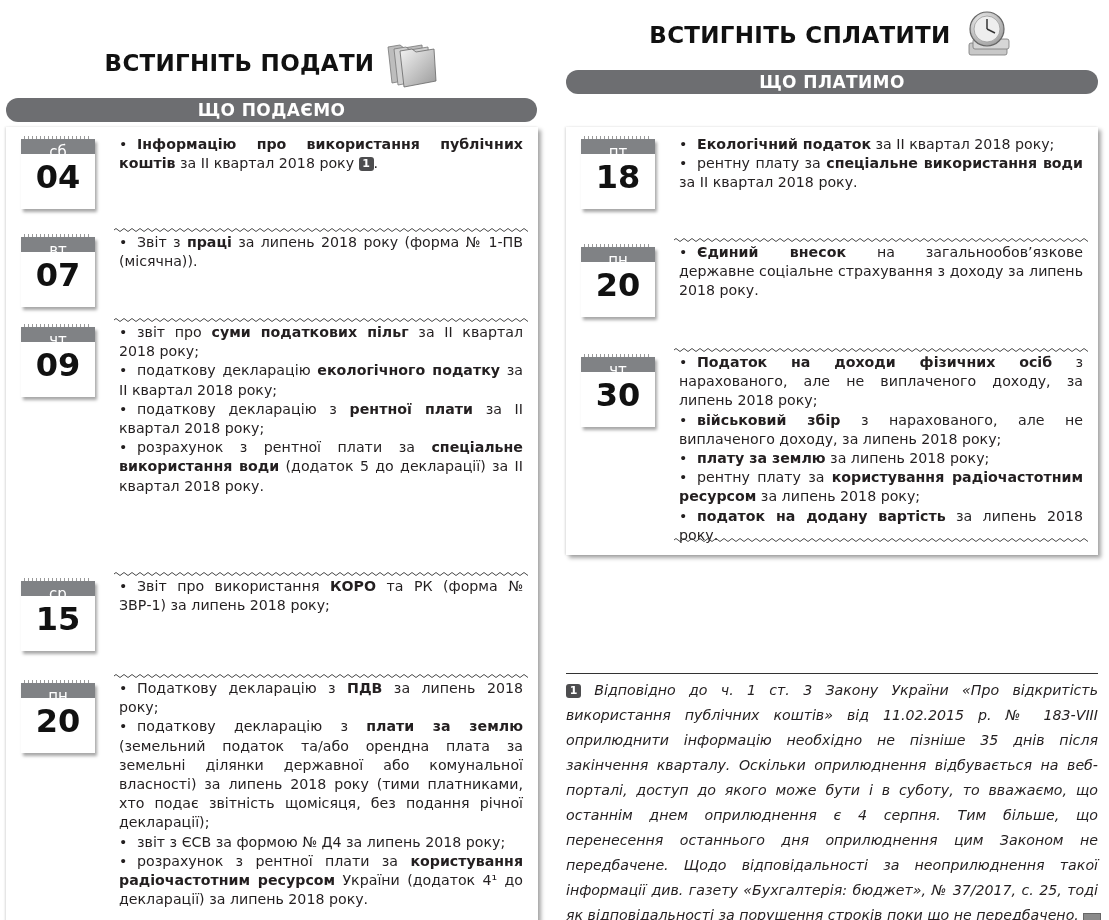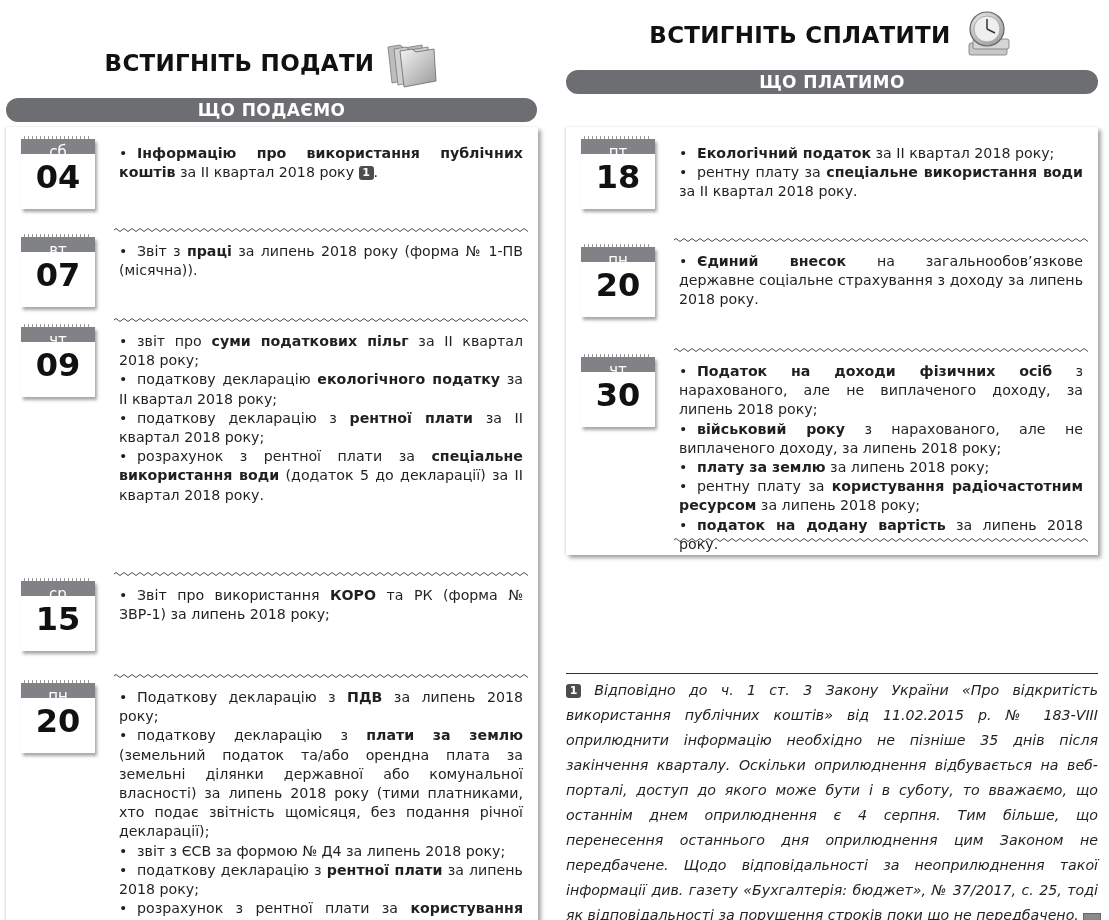--- a/index.html
+++ b/index.html
@@ -15,21 +15,21 @@
                  font-size:17px; display:flex; align-items:center; justify-content:center; letter-spacing:0.4px; }
   .panel { position:absolute; background:#fff; box-shadow:3px 3px 4px rgba(0,0,0,0.35), -1px 0 2px rgba(0,0,0,0.12); }
   .panel-left { left:6px; top:127px; width:532px; height:800px; }
   .panel-right { left:566px; top:127px; width:532px; height:428px; }
   .entry { position:absolute; left:0; width:100%; }
   .cal { position:absolute; left:15px; width:74px; height:70px; box-shadow:2px 3px 3px rgba(0,0,0,0.35); background:#fff; }
   .cal-top { height:15px; background:#808285; color:#fff; font-size:15px; text-align:center; line-height:27px; position:relative; }
   .cal-top:before { content:""; position:absolute; left:3px; right:3px; top:-3px; height:3px;
                     background:repeating-linear-gradient(90deg,#9a9a9a 0 1px,transparent 1px 4px); }
   .cal-num { height:45px; text-align:center; font-weight:bold; font-size:32px; line-height:46px; color:#111; }
-  .text { position:absolute; left:113px; width:404px; font-size:14.2px; line-height:19.2px; text-align:justify;margin-top:9px; }
+  .text { position:absolute; left:113px; width:404px; font-size:14.2px; line-height:19.2px; text-align:justify; }
   .text p { margin:0; }
   .text b { font-weight:bold; }
   .bullet { display:inline-block; width:18px; }
   .wavy { position:absolute; left:108px; width:414px; height:6px; }
   .note-badge { display:inline-block; background:#4d4d4f; color:#fff; font-size:11px; font-weight:bold;
                 width:15px; height:14px; line-height:14px; text-align:center; border-radius:3px; font-style:normal; vertical-align:1px; }
   .footnote { position:absolute; left:566px; top:673px; width:532px; border-top:1.5px solid #333; padding-top:4px; }
   .footnote-text { font-style:italic; font-size:14.2px; line-height:25px; text-align:justify; margin:0; }
   .corner-mark { position:absolute; left:1083px; top:913px; width:16px; height:10px; background:#8a8a8a; border:1px solid #666; }
 </style>
@@ -98,21 +98,20 @@
     </div>
     <div class="entry" style="top: 552px;">
       <div class="cal" style="top: 4px;">
         <div class="cal-top">пн</div>
         <div class="cal-num">20</div>
       </div>
       <div class="text" style="top: 0px;">
         <p><span class="bullet">•</span><span>Податкову декларацію з </span><b>ПДВ</b><span> за липень 2018 року;</span></p>
         <p><span class="bullet">•</span><span>податкову декларацію з </span><b>плати за землю</b><span> (земельний податок та/або орендна плата за земельні ділянки державної або комунальної власності) за липень 2018 року (тими платниками, хто подає звітність щомісяця, без подання річної декларації);</span></p>
         <p><span class="bullet">•</span><span>звіт з ЄСВ за формою № Д4 за липень 2018 року;</span></p>
-        <p><span class="bullet">•</span><span>податкову декларацію з </span><b>рентної плати</b><span> за липень 2018 року;</span></p>
         <p><span class="bullet">•</span><span>розрахунок з рентної плати за </span><b>користування радіочастотним ресурсом</b><span> України (додаток 4¹ до декларації) за липень 2018 року.</span></p>
       </div>
     </div>
     <svg class="wavy" width="414" height="6" style="top: 100px;">
       <path d="M0 3 q2 -3 4 0 q2 3 4 0 q2 -3 4 0 q2 3 4 0 q2 -3 4 0 q2 3 4 0 q2 -3 4 0 q2 3 4 0 q2 -3 4 0 q2 3 4 0 q2 -3 4 0 q2 3 4 0 q2 -3 4 0 q2 3 4 0 q2 -3 4 0 q2 3 4 0 q2 -3 4 0 q2 3 4 0 q2 -3 4 0 q2 3 4 0 q2 -3 4 0 q2 3 4 0 q2 -3 4 0 q2 3 4 0 q2 -3 4 0 q2 3 4 0 q2 -3 4 0 q2 3 4 0 q2 -3 4 0 q2 3 4 0 q2 -3 4 0 q2 3 4 0 q2 -3 4 0 q2 3 4 0 q2 -3 4 0 q2 3 4 0 q2 -3 4 0 q2 3 4 0 q2 -3 4 0 q2 3 4 0 q2 -3 4 0 q2 3 4 0 q2 -3 4 0 q2 3 4 0 q2 -3 4 0 q2 3 4 0 q2 -3 4 0 q2 3 4 0 q2 -3 4 0 q2 3 4 0 q2 -3 4 0 q2 3 4 0 q2 -3 4 0 q2 3 4 0 q2 -3 4 0 q2 3 4 0 q2 -3 4 0 q2 3 4 0 q2 -3 4 0 q2 3 4 0 q2 -3 4 0 q2 3 4 0 q2 -3 4 0 q2 3 4 0 q2 -3 4 0 q2 3 4 0 q2 -3 4 0 q2 3 4 0 q2 -3 4 0 q2 3 4 0 q2 -3 4 0 q2 3 4 0 q2 -3 4 0 q2 3 4 0 q2 -3 4 0 q2 3 4 0 q2 -3 4 0 q2 3 4 0 q2 -3 4 0 q2 3 4 0 q2 -3 4 0 q2 3 4 0 q2 -3 4 0 q2 3 4 0 q2 -3 4 0 q2 3 4 0 q2 -3 4 0 q2 3 4 0 q2 -3 4 0 q2 3 4 0 q2 -3 4 0 q2 3 4 0 q2 -3 4 0 q2 3 4 0 q2 -3 4 0 q2 3 4 0 q2 -3 4 0 q2 3 4 0 q2 -3 4 0 q2 3 4 0 q2 -3 4 0 q2 3 4 0 q2 -3 4 0 q2 3 4 0" fill="none" stroke="#333" stroke-width="0.9"></path>
     </svg>
     <svg class="wavy" width="414" height="6" style="top: 190px;">
       <path d="M0 3 q2 -3 4 0 q2 3 4 0 q2 -3 4 0 q2 3 4 0 q2 -3 4 0 q2 3 4 0 q2 -3 4 0 q2 3 4 0 q2 -3 4 0 q2 3 4 0 q2 -3 4 0 q2 3 4 0 q2 -3 4 0 q2 3 4 0 q2 -3 4 0 q2 3 4 0 q2 -3 4 0 q2 3 4 0 q2 -3 4 0 q2 3 4 0 q2 -3 4 0 q2 3 4 0 q2 -3 4 0 q2 3 4 0 q2 -3 4 0 q2 3 4 0 q2 -3 4 0 q2 3 4 0 q2 -3 4 0 q2 3 4 0 q2 -3 4 0 q2 3 4 0 q2 -3 4 0 q2 3 4 0 q2 -3 4 0 q2 3 4 0 q2 -3 4 0 q2 3 4 0 q2 -3 4 0 q2 3 4 0 q2 -3 4 0 q2 3 4 0 q2 -3 4 0 q2 3 4 0 q2 -3 4 0 q2 3 4 0 q2 -3 4 0 q2 3 4 0 q2 -3 4 0 q2 3 4 0 q2 -3 4 0 q2 3 4 0 q2 -3 4 0 q2 3 4 0 q2 -3 4 0 q2 3 4 0 q2 -3 4 0 q2 3 4 0 q2 -3 4 0 q2 3 4 0 q2 -3 4 0 q2 3 4 0 q2 -3 4 0 q2 3 4 0 q2 -3 4 0 q2 3 4 0 q2 -3 4 0 q2 3 4 0 q2 -3 4 0 q2 3 4 0 q2 -3 4 0 q2 3 4 0 q2 -3 4 0 q2 3 4 0 q2 -3 4 0 q2 3 4 0 q2 -3 4 0 q2 3 4 0 q2 -3 4 0 q2 3 4 0 q2 -3 4 0 q2 3 4 0 q2 -3 4 0 q2 3 4 0 q2 -3 4 0 q2 3 4 0 q2 -3 4 0 q2 3 4 0 q2 -3 4 0 q2 3 4 0 q2 -3 4 0 q2 3 4 0 q2 -3 4 0 q2 3 4 0 q2 -3 4 0 q2 3 4 0 q2 -3 4 0 q2 3 4 0 q2 -3 4 0 q2 3 4 0 q2 -3 4 0 q2 3 4 0 q2 -3 4 0 q2 3 4 0" fill="none" stroke="#333" stroke-width="0.9"></path>
     </svg>
     <svg class="wavy" width="414" height="6" style="top: 444px;">
@@ -166,21 +165,21 @@
         <p><span class="bullet">•</span><b>Єдиний внесок</b><span> на загальнообов’язкове державне соціальне страхування з доходу за липень 2018 року.</span></p>
       </div>
     </div>
     <div class="entry" style="top: 226px;">
       <div class="cal" style="top: 4px;">
         <div class="cal-top">чт</div>
         <div class="cal-num">30</div>
       </div>
       <div class="text" style="top: 0px;">
         <p><span class="bullet">•</span><b>Податок на доходи фізичних осіб</b><span> з нарахованого, але не виплаченого доходу, за липень 2018 року;</span></p>
-        <p><span class="bullet">•</span><b>військовий року</b><span> з нарахованого, але не виплаченого доходу, за липень 2018 року;</span></p>
+        <p><span class="bullet">•</span><b>військовий збір</b><span> з нарахованого, але не виплаченого доходу, за липень 2018 року;</span></p>
         <p><span class="bullet">•</span><b>плату за землю</b><span> за липень 2018 року;</span></p>
         <p><span class="bullet">•</span><span>рентну плату за </span><b>користування радіочастотним ресурсом</b><span> за липень 2018 року;</span></p>
         <p><span class="bullet">•</span><b>податок на додану вартість</b><span> за липень 2018 року.</span></p>
       </div>
     </div>
     <svg class="wavy" width="414" height="6" style="top: 110px;">
       <path d="M0 3 q2 -3 4 0 q2 3 4 0 q2 -3 4 0 q2 3 4 0 q2 -3 4 0 q2 3 4 0 q2 -3 4 0 q2 3 4 0 q2 -3 4 0 q2 3 4 0 q2 -3 4 0 q2 3 4 0 q2 -3 4 0 q2 3 4 0 q2 -3 4 0 q2 3 4 0 q2 -3 4 0 q2 3 4 0 q2 -3 4 0 q2 3 4 0 q2 -3 4 0 q2 3 4 0 q2 -3 4 0 q2 3 4 0 q2 -3 4 0 q2 3 4 0 q2 -3 4 0 q2 3 4 0 q2 -3 4 0 q2 3 4 0 q2 -3 4 0 q2 3 4 0 q2 -3 4 0 q2 3 4 0 q2 -3 4 0 q2 3 4 0 q2 -3 4 0 q2 3 4 0 q2 -3 4 0 q2 3 4 0 q2 -3 4 0 q2 3 4 0 q2 -3 4 0 q2 3 4 0 q2 -3 4 0 q2 3 4 0 q2 -3 4 0 q2 3 4 0 q2 -3 4 0 q2 3 4 0 q2 -3 4 0 q2 3 4 0 q2 -3 4 0 q2 3 4 0 q2 -3 4 0 q2 3 4 0 q2 -3 4 0 q2 3 4 0 q2 -3 4 0 q2 3 4 0 q2 -3 4 0 q2 3 4 0 q2 -3 4 0 q2 3 4 0 q2 -3 4 0 q2 3 4 0 q2 -3 4 0 q2 3 4 0 q2 -3 4 0 q2 3 4 0 q2 -3 4 0 q2 3 4 0 q2 -3 4 0 q2 3 4 0 q2 -3 4 0 q2 3 4 0 q2 -3 4 0 q2 3 4 0 q2 -3 4 0 q2 3 4 0 q2 -3 4 0 q2 3 4 0 q2 -3 4 0 q2 3 4 0 q2 -3 4 0 q2 3 4 0 q2 -3 4 0 q2 3 4 0 q2 -3 4 0 q2 3 4 0 q2 -3 4 0 q2 3 4 0 q2 -3 4 0 q2 3 4 0 q2 -3 4 0 q2 3 4 0 q2 -3 4 0 q2 3 4 0 q2 -3 4 0 q2 3 4 0 q2 -3 4 0 q2 3 4 0 q2 -3 4 0 q2 3 4 0" fill="none" stroke="#333" stroke-width="0.9"></path>
     </svg>
     <svg class="wavy" width="414" height="6" style="top: 220px;">
       <path d="M0 3 q2 -3 4 0 q2 3 4 0 q2 -3 4 0 q2 3 4 0 q2 -3 4 0 q2 3 4 0 q2 -3 4 0 q2 3 4 0 q2 -3 4 0 q2 3 4 0 q2 -3 4 0 q2 3 4 0 q2 -3 4 0 q2 3 4 0 q2 -3 4 0 q2 3 4 0 q2 -3 4 0 q2 3 4 0 q2 -3 4 0 q2 3 4 0 q2 -3 4 0 q2 3 4 0 q2 -3 4 0 q2 3 4 0 q2 -3 4 0 q2 3 4 0 q2 -3 4 0 q2 3 4 0 q2 -3 4 0 q2 3 4 0 q2 -3 4 0 q2 3 4 0 q2 -3 4 0 q2 3 4 0 q2 -3 4 0 q2 3 4 0 q2 -3 4 0 q2 3 4 0 q2 -3 4 0 q2 3 4 0 q2 -3 4 0 q2 3 4 0 q2 -3 4 0 q2 3 4 0 q2 -3 4 0 q2 3 4 0 q2 -3 4 0 q2 3 4 0 q2 -3 4 0 q2 3 4 0 q2 -3 4 0 q2 3 4 0 q2 -3 4 0 q2 3 4 0 q2 -3 4 0 q2 3 4 0 q2 -3 4 0 q2 3 4 0 q2 -3 4 0 q2 3 4 0 q2 -3 4 0 q2 3 4 0 q2 -3 4 0 q2 3 4 0 q2 -3 4 0 q2 3 4 0 q2 -3 4 0 q2 3 4 0 q2 -3 4 0 q2 3 4 0 q2 -3 4 0 q2 3 4 0 q2 -3 4 0 q2 3 4 0 q2 -3 4 0 q2 3 4 0 q2 -3 4 0 q2 3 4 0 q2 -3 4 0 q2 3 4 0 q2 -3 4 0 q2 3 4 0 q2 -3 4 0 q2 3 4 0 q2 -3 4 0 q2 3 4 0 q2 -3 4 0 q2 3 4 0 q2 -3 4 0 q2 3 4 0 q2 -3 4 0 q2 3 4 0 q2 -3 4 0 q2 3 4 0 q2 -3 4 0 q2 3 4 0 q2 -3 4 0 q2 3 4 0 q2 -3 4 0 q2 3 4 0 q2 -3 4 0 q2 3 4 0 q2 -3 4 0 q2 3 4 0" fill="none" stroke="#333" stroke-width="0.9"></path>

